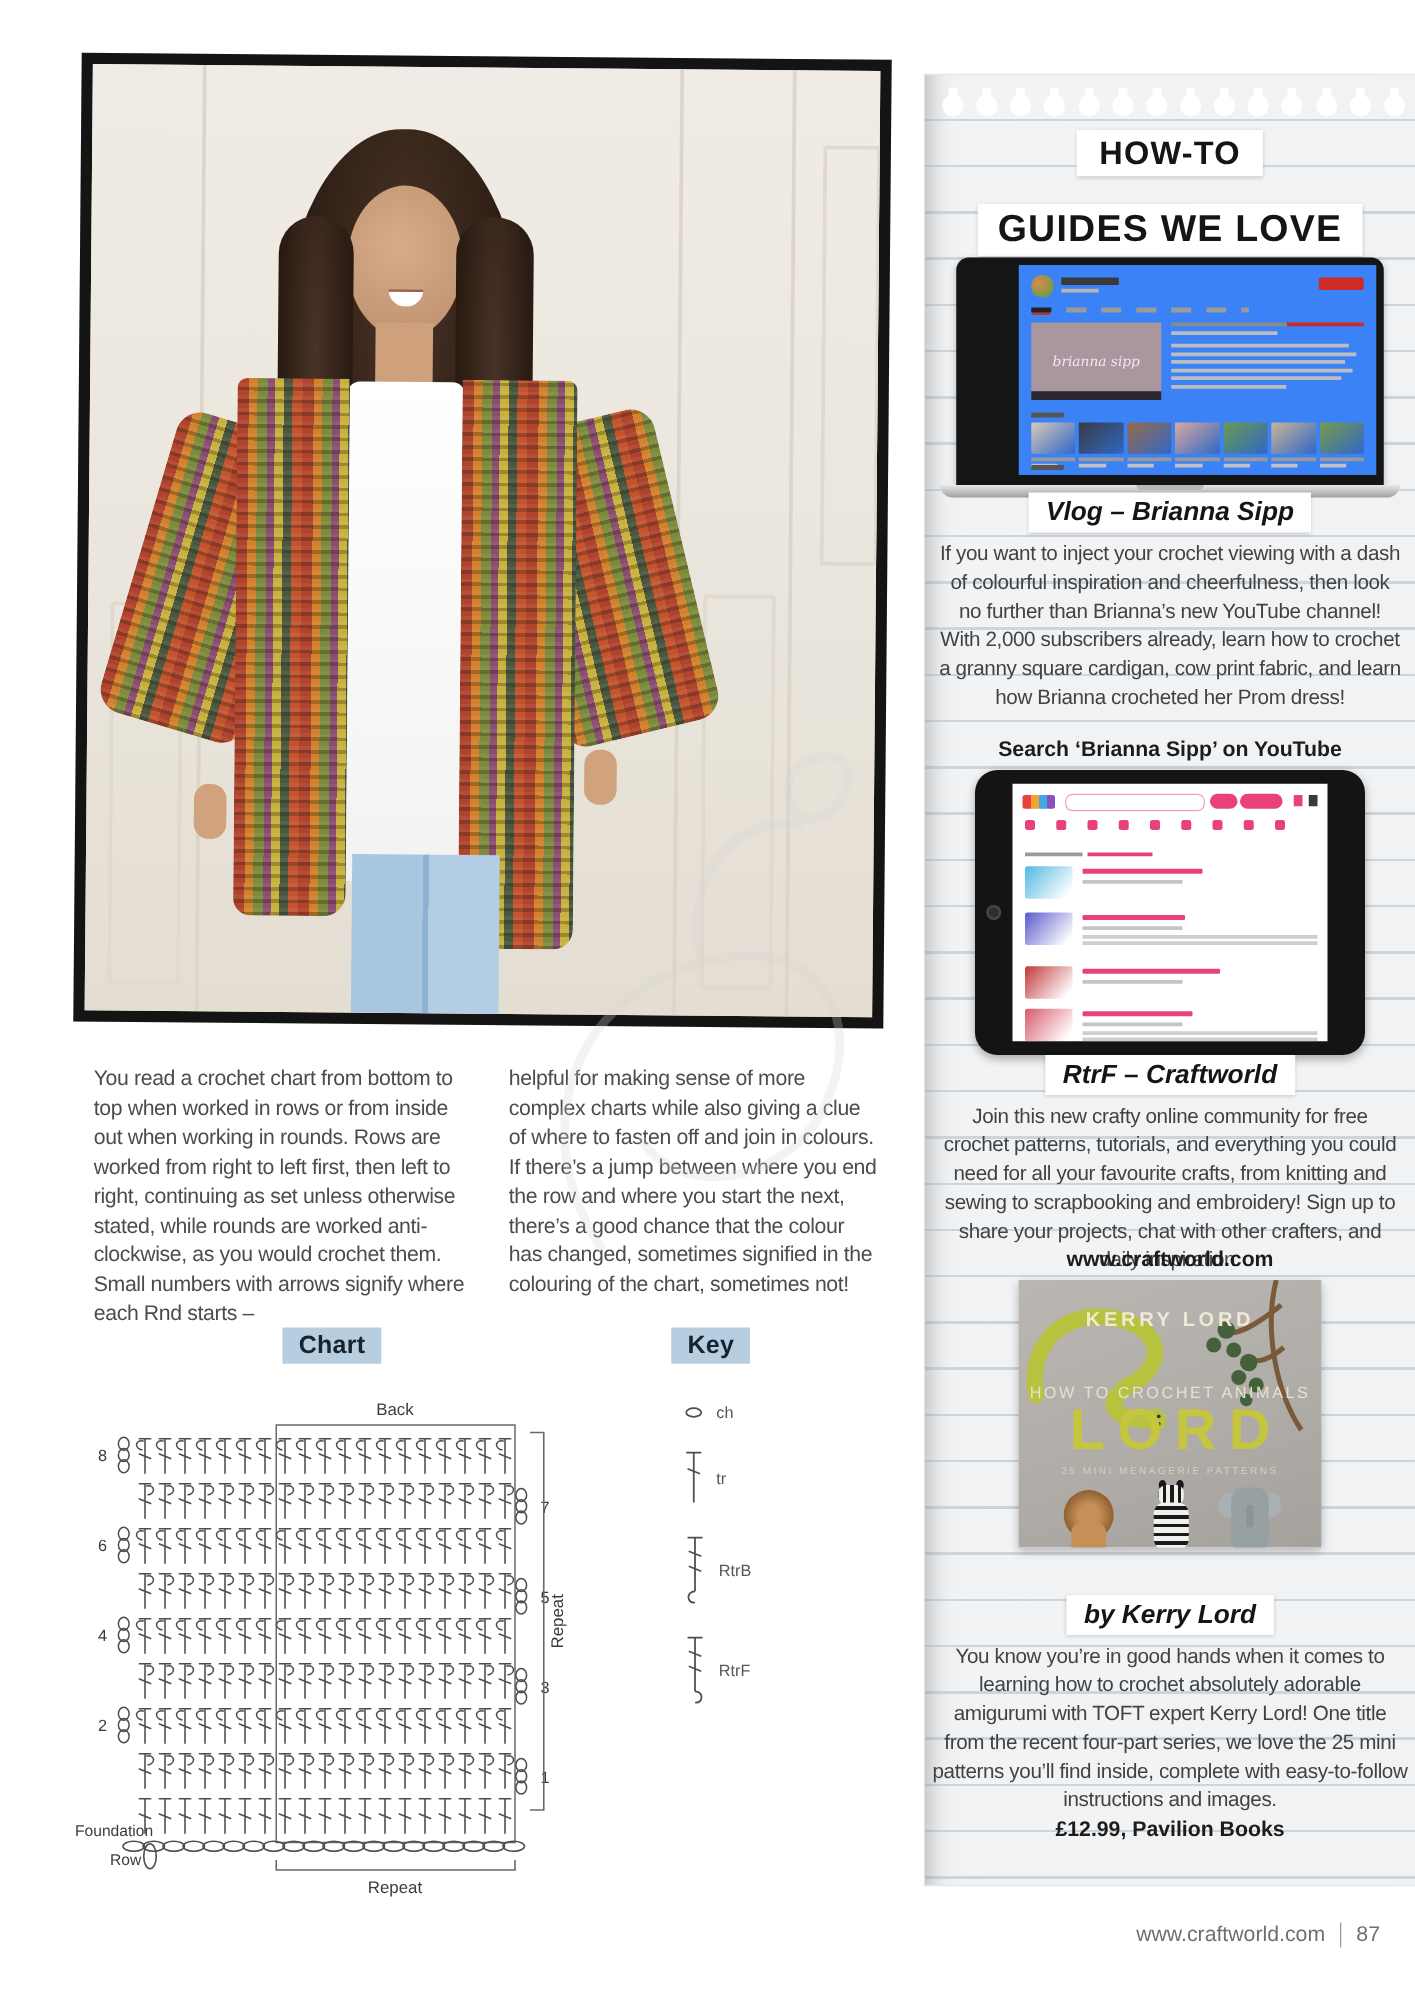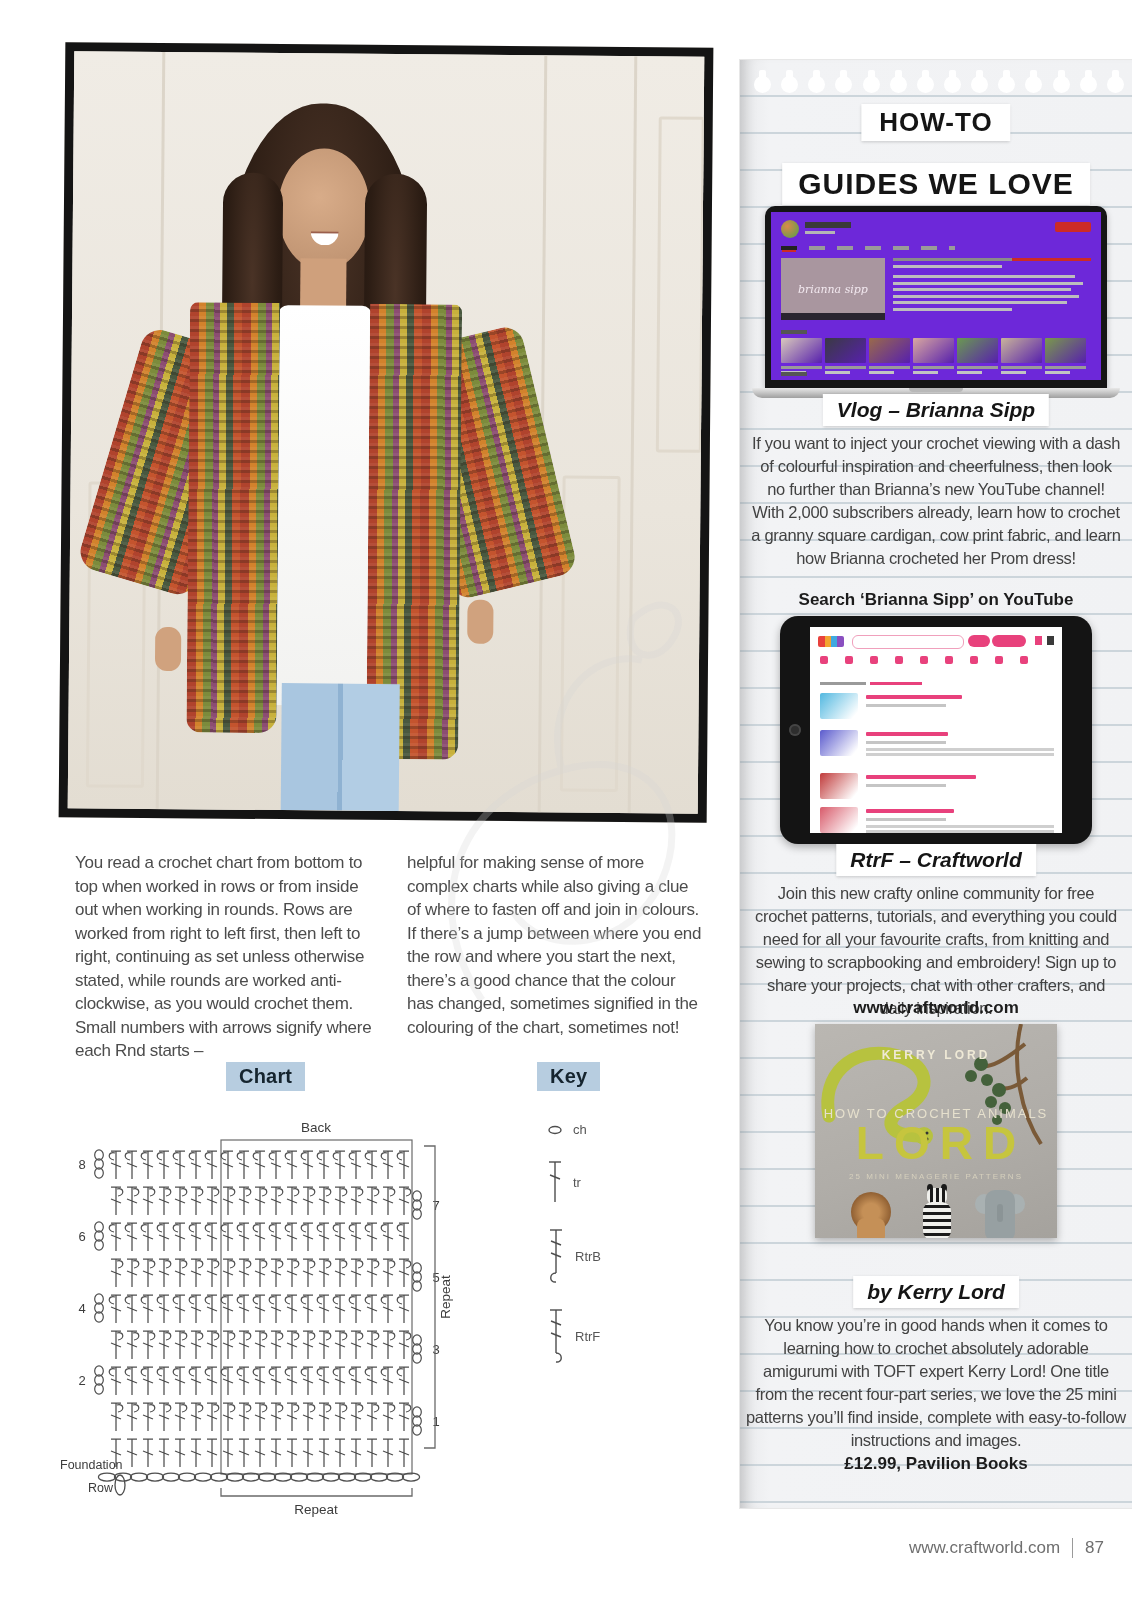--- a/index.html
+++ b/index.html
@@ -58,21 +58,21 @@
   .howto2{top:83px;font-size:30px;font-weight:800;letter-spacing:1px;padding:4px 16px;margin-top:20px;}
   .sec-head{font-style:italic;font-weight:bold;font-size:21px;padding:4px 14px;z-index:5;}
   .side-body{position:absolute;left:50%;transform:translateX(-50%);width:372px;text-align:center;
       color:#424242;font-size:16.5px;line-height:23px;letter-spacing:-.3px;}
   .side-bold{position:absolute;left:50%;transform:translateX(-50%);white-space:nowrap;
       color:#1c1c1c;font-size:17px;font-weight:bold;}
 
   
   .laptop{position:absolute;left:50%;transform:translateX(-50%);top:146px;width:368px;}
   .laptop-screen{width:330px;margin:0 auto;background:#151515;border-radius:10px 10px 0 0;padding:6px 6px 8px;box-shadow:0 2px 6px rgba(0,0,0,.25);}
-  .lcd{background:#6d28d9;height:168px;position:relative;overflow:hidden;}
+  .lcd{background:#3b82f6;height:168px;position:relative;overflow:hidden;margin-left:44px;}
   .yt-head{position:absolute;left:10px;top:8px;right:10px;height:22px;}
   .yt-avatar{position:absolute;left:0;top:0;width:18px;height:18px;border-radius:50%;
       background:radial-gradient(circle at 35% 35%,#d98a4a,#7a9a4a 70%);}
   .yt-name{position:absolute;left:24px;top:2px;width:46px;height:6px;background:#3a3a3a;}
   .yt-sub{position:absolute;left:24px;top:11px;width:30px;height:3px;background:#b5b5b5;}
   .yt-btn{position:absolute;right:0;top:2px;width:36px;height:10px;border-radius:2px;}
   .yt-tabs{position:absolute;left:10px;top:34px;display:flex;gap:12px;}
   .yt-tab{width:16px;height:4px;background:#9a9a9a;}
   .yt-tab.active{background:#222;box-shadow:0 3px 0 -1px #cc2b26;}
   .yt-player{position:absolute;left:10px;top:46px;width:104px;height:62px;display:flex;align-items:center;justify-content:center;}
@@ -106,21 +106,21 @@
   .cw-crumb{position:absolute;left:10px;top:55px;display:flex;gap:4px;}
   .cw-item{position:absolute;left:10px;right:8px;}
   .cw-thumb{position:absolute;left:0;top:0;width:38px;height:26px;border-radius:2px;}
   .cw-title{position:absolute;left:46px;top:2px;height:4px;border-radius:1px;}
   .cw-meta{position:absolute;left:46px;top:11px;width:80px;height:3px;background:#c5c5c5;}
   .cw-txt{position:absolute;left:46px;height:2.5px;background:#cfcfcf;right:0;}
 
   
   .book{position:absolute;left:50%;transform:translateX(-50%);top:964px;width:242px;height:214px;
      background:linear-gradient(160deg,#bab7b2 0%,#b0ada8 55%,#a5a29d 100%);box-shadow:0 3px 8px rgba(0,0,0,.28);overflow:hidden;}
-  .bk-author{position:absolute;top:24px;width:100%;text-align:center;color:#efe9d6;font-size:12px;letter-spacing:3px;font-weight:bold;}
+  .bk-author{position:absolute;top:24px;width:100%;text-align:center;color:#efe9d6;font-size:16px;letter-spacing:3px;font-weight:bold;}
   .bk-series{position:absolute;top:82px;width:100%;text-align:center;color:#e6e0cd;font-size:13px;letter-spacing:2px;}
   .bk-title{position:absolute;top:92px;width:100%;text-align:center;color:#c6c53e;font-size:46px;font-weight:bold;letter-spacing:10px;text-indent:10px;}
   .bk-sub{position:absolute;top:148px;width:100%;text-align:center;color:#d6d0bd;font-size:8px;letter-spacing:2px;}
   .bk-animals{position:absolute;left:0;right:0;bottom:0;height:52px;}
   .lion{position:absolute;left:36px;bottom:-6px;width:44px;height:52px;}
   .lion .mane{position:absolute;left:0;top:0;width:40px;height:40px;border-radius:50%;background:radial-gradient(circle,#c59057 30%,#8a5a2e 75%);}
   .lion .body{position:absolute;left:6px;top:26px;width:28px;height:26px;border-radius:8px;background:#c59057;}
   .zebra{position:absolute;left:104px;bottom:-4px;width:36px;height:54px;}
   .zebra .head{position:absolute;left:8px;top:0;width:20px;height:16px;border-radius:6px;background:repeating-linear-gradient(90deg,#f0f0ec 0 3px,#1a1a1a 3px 6px);}
   .zebra .body{position:absolute;left:4px;top:14px;width:28px;height:38px;border-radius:9px;background:repeating-linear-gradient(0deg,#f0f0ec 0 4px,#1a1a1a 4px 7px);}

